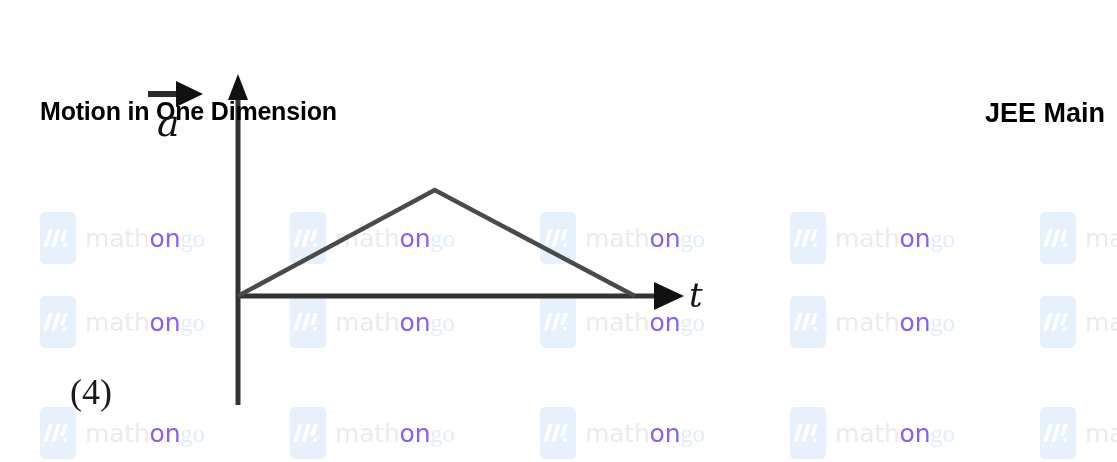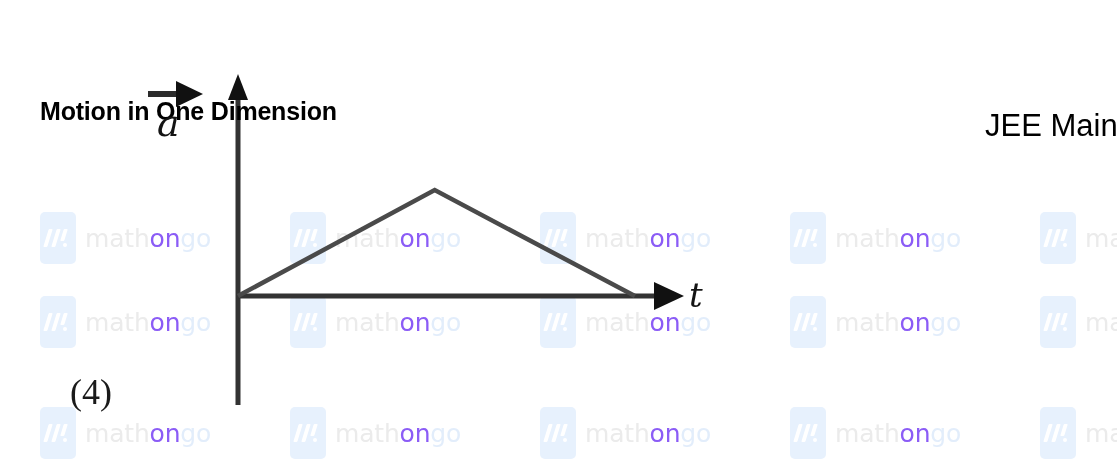--- a/index.html
+++ b/index.html
@@ -54,21 +54,21 @@
   .wm-badge i.s3 { left: 22px; top: 17px; width: 4px;  height: 12px; }
   .wm-badge i.s4 { left: 23px; top: 31px; width: 4px;  height: 4px; border-radius: 50%; transform:none; }
   .wm-text {
     font-family: "DejaVu Sans", sans-serif;
     font-size: 25px;
     letter-spacing: -0.2px;
     line-height: 1;
   }
   .wm-text .g1 { color: #ebebeb; }
   .wm-text .g2 { color: #8b5cf6; }
-  .wm-text .g3 { color: #e2edfb; }
+  .wm-text .g3 { color: #e2edfb; font-family: Liberation Serif, serif; }
 
   
   .doc-title {
     position: absolute;
     left: 40px;
     top: 97px;
     font-size: 25px;
     font-weight: bold;
     color: #000000;
     letter-spacing: -0.2px;
@@ -82,23 +82,23 @@
     font-size: 19px;
     font-weight: bold;
     color: #000000;
     letter-spacing: -0.1px;
     white-space: nowrap;
     z-index: 4;
   }
   .exam-label {
     position: absolute;
     left: 985px;
-    top: 108px;
-    font-size: 31px;
-    font-weight: normal;
+    top: 98px;
+    font-size: 27px;
+    font-weight: bold;
     color: #000000;
     white-space: nowrap;
     z-index: 4;
   }
 
   
   .option-marker {
     position: absolute;
     left: 70px;
     top: 374px;

